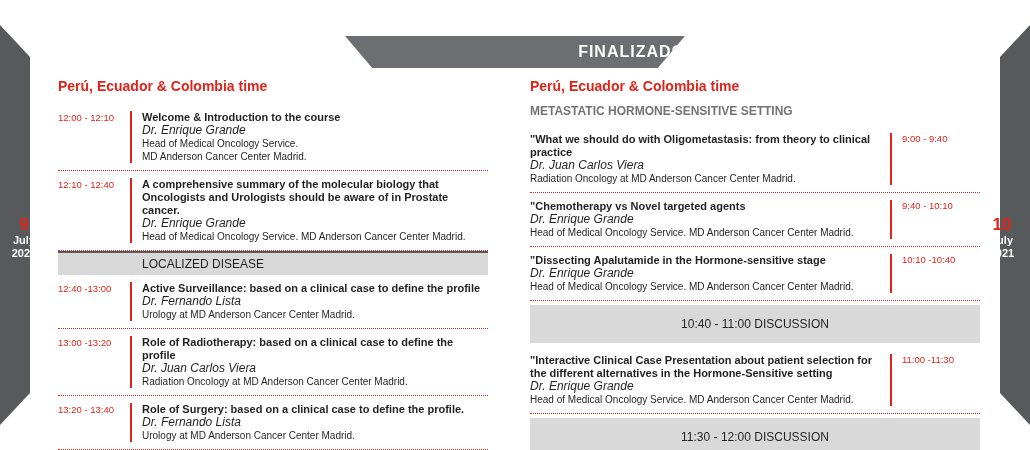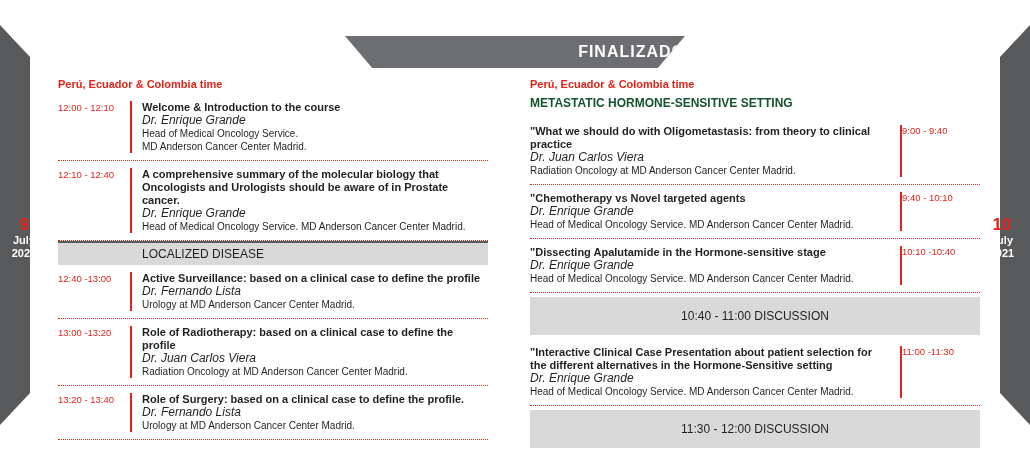--- a/index.html
+++ b/index.html
@@ -64,26 +64,26 @@
   }
   
   .col{
     position:absolute;
     top:78px;
   }
   .col-left{left:58px;width:430px;}
   .col-right{left:530px;width:450px;}
   .col-title{
     color:#e2231a;
-    font-size:11px;
-    font-weight:bold;
-    margin-bottom:4px;
+    font-size:14px;
+    font-weight:bold;
+    margin-bottom:10px;
   }
   .section-title{
-    color:#14532d;
+    color:#737373;
     font-size:12px;
     font-weight:bold;
     margin:6px 0 8px 0;
   }
   
   .rowL{
     display:flex;
     position:relative;
     border-bottom:1px dotted #e2231a;
     padding:7px 0 7px 0;
@@ -128,20 +128,21 @@
   .rowR .body{
     flex:1;
     padding-right:10px;
   }
   .rowR .time{
     width:78px;
     flex:0 0 78px;
     color:#e2231a;
     font-size:9.5px;
     border-left:2px solid #e2231a;
+    padding-left:10px;
   }
 </style>
 </head>
 <body>
 
 <div class="tab-bg tab-bg-left"></div>
 <div class="side-tab tab-left">
   <div class="day">9</div>
   <div>July</div>
   <div>2021</div>

